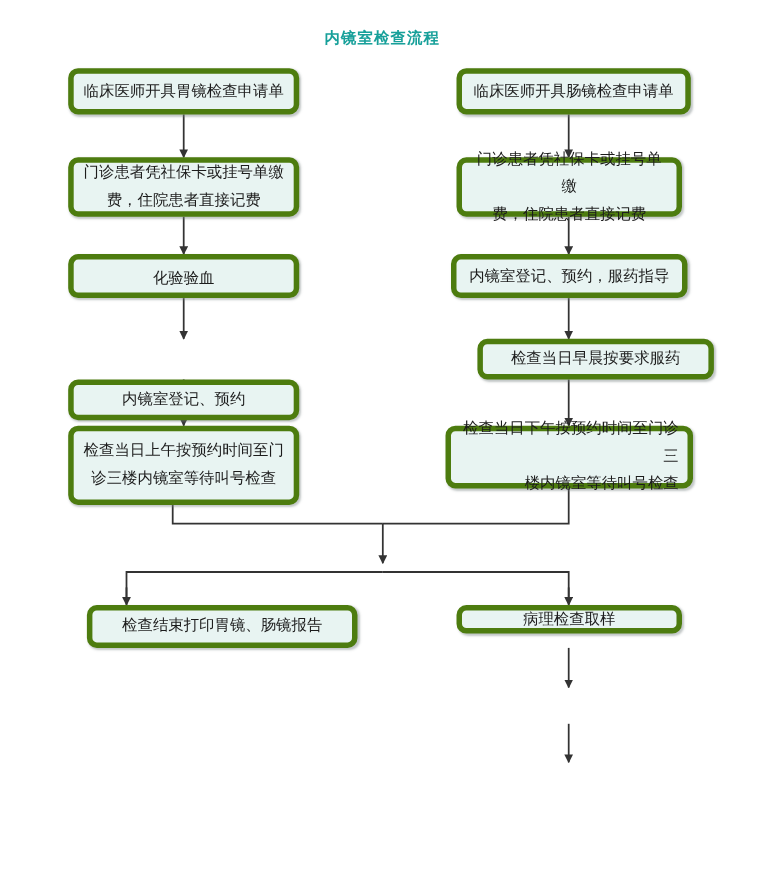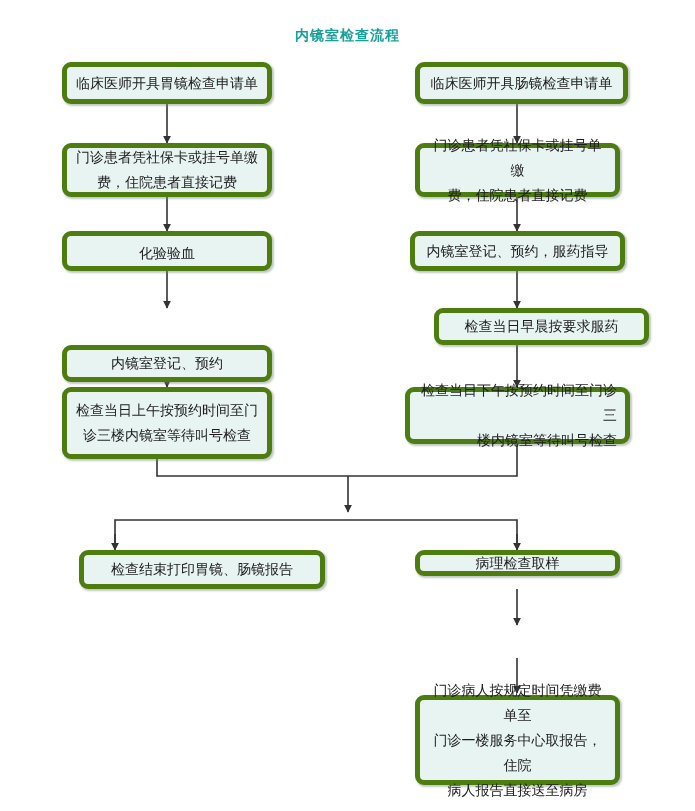--- a/index.html
+++ b/index.html
@@ -139,19 +139,14 @@
     <span class="label">检查当日下午按预约时间至门诊三
 楼内镜室等待叫号检查</span>
   </div>
 
   <div class="node" style="left:62px; top:550px; width:246px; height:39px;margin-left:17px;">
     <span class="label">检查结束打印胃镜、肠镜报告</span>
   </div>
   <div class="node" style="left:415px; top:550px; width:205px; height:26px;">
     <span class="label">病理检查取样</span>
   </div>
-  <div class="node" style="left:415px; top:695px; width:205px; height:90px;">
-    <span class="label">门诊病人按规定时间凭缴费单至
-门诊一楼服务中心取报告，住院
-病人报告直接送至病房</span>
-  </div>
 
 </div>
 
 </body></html>

